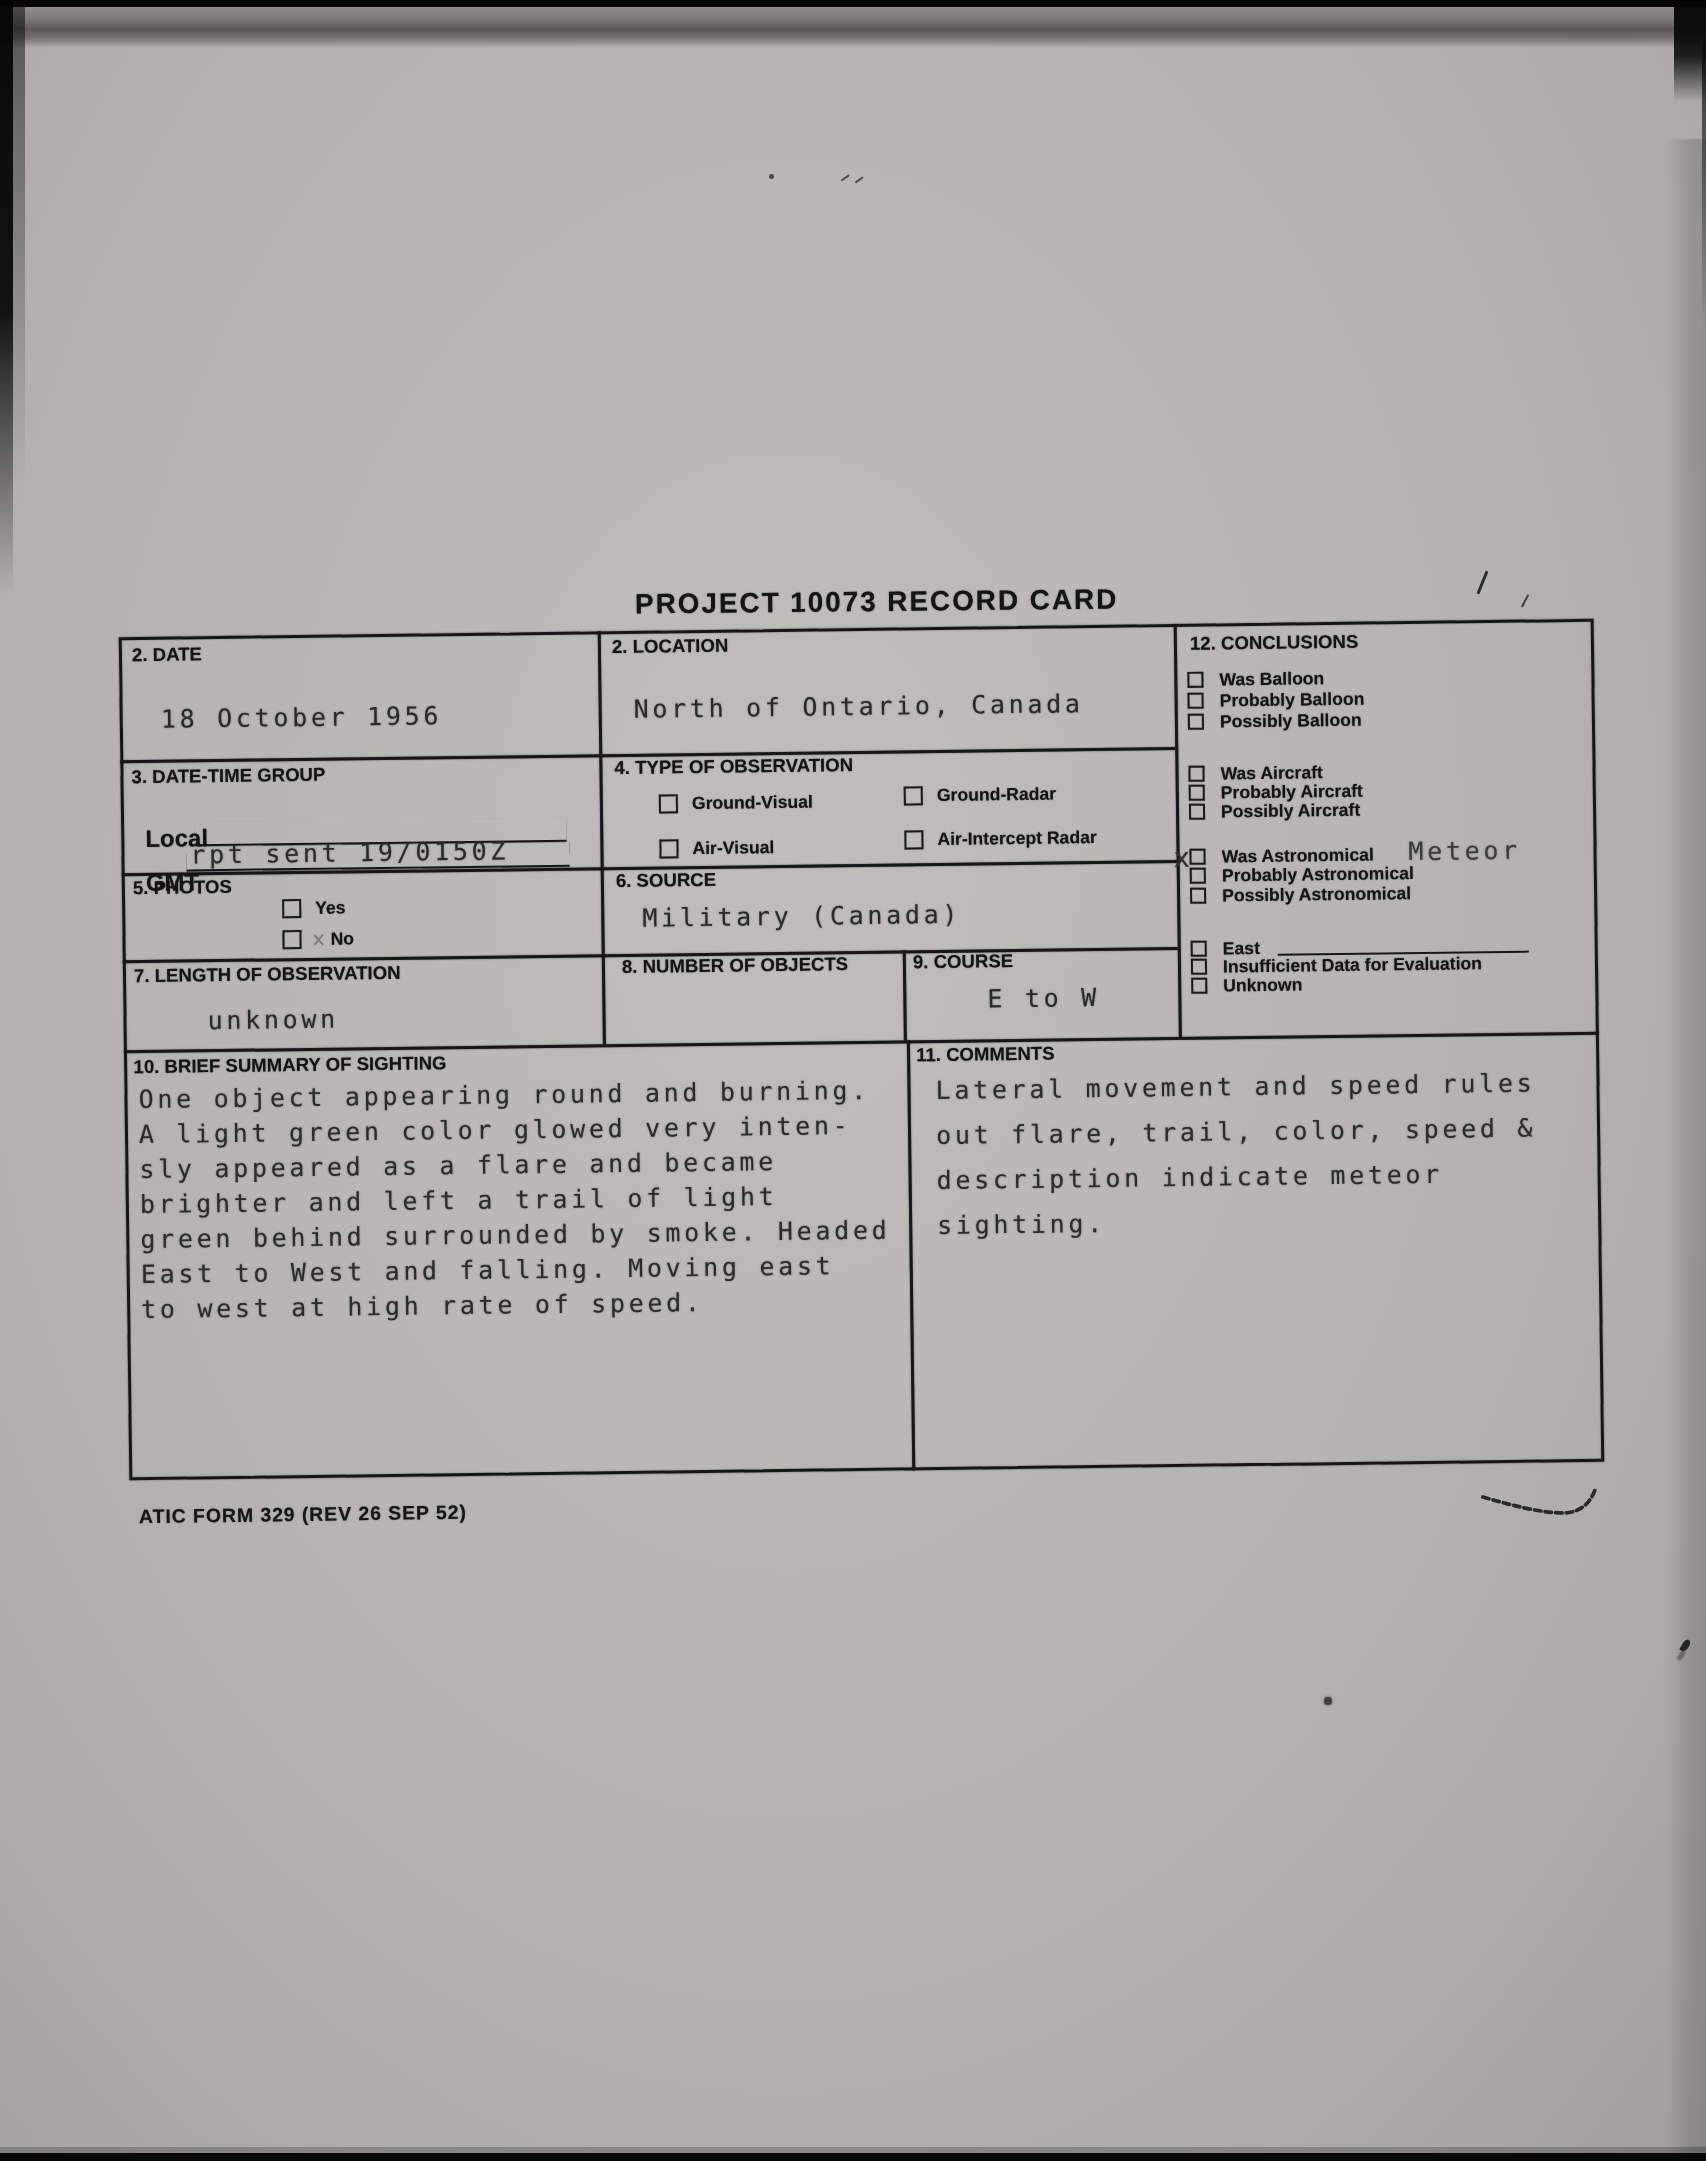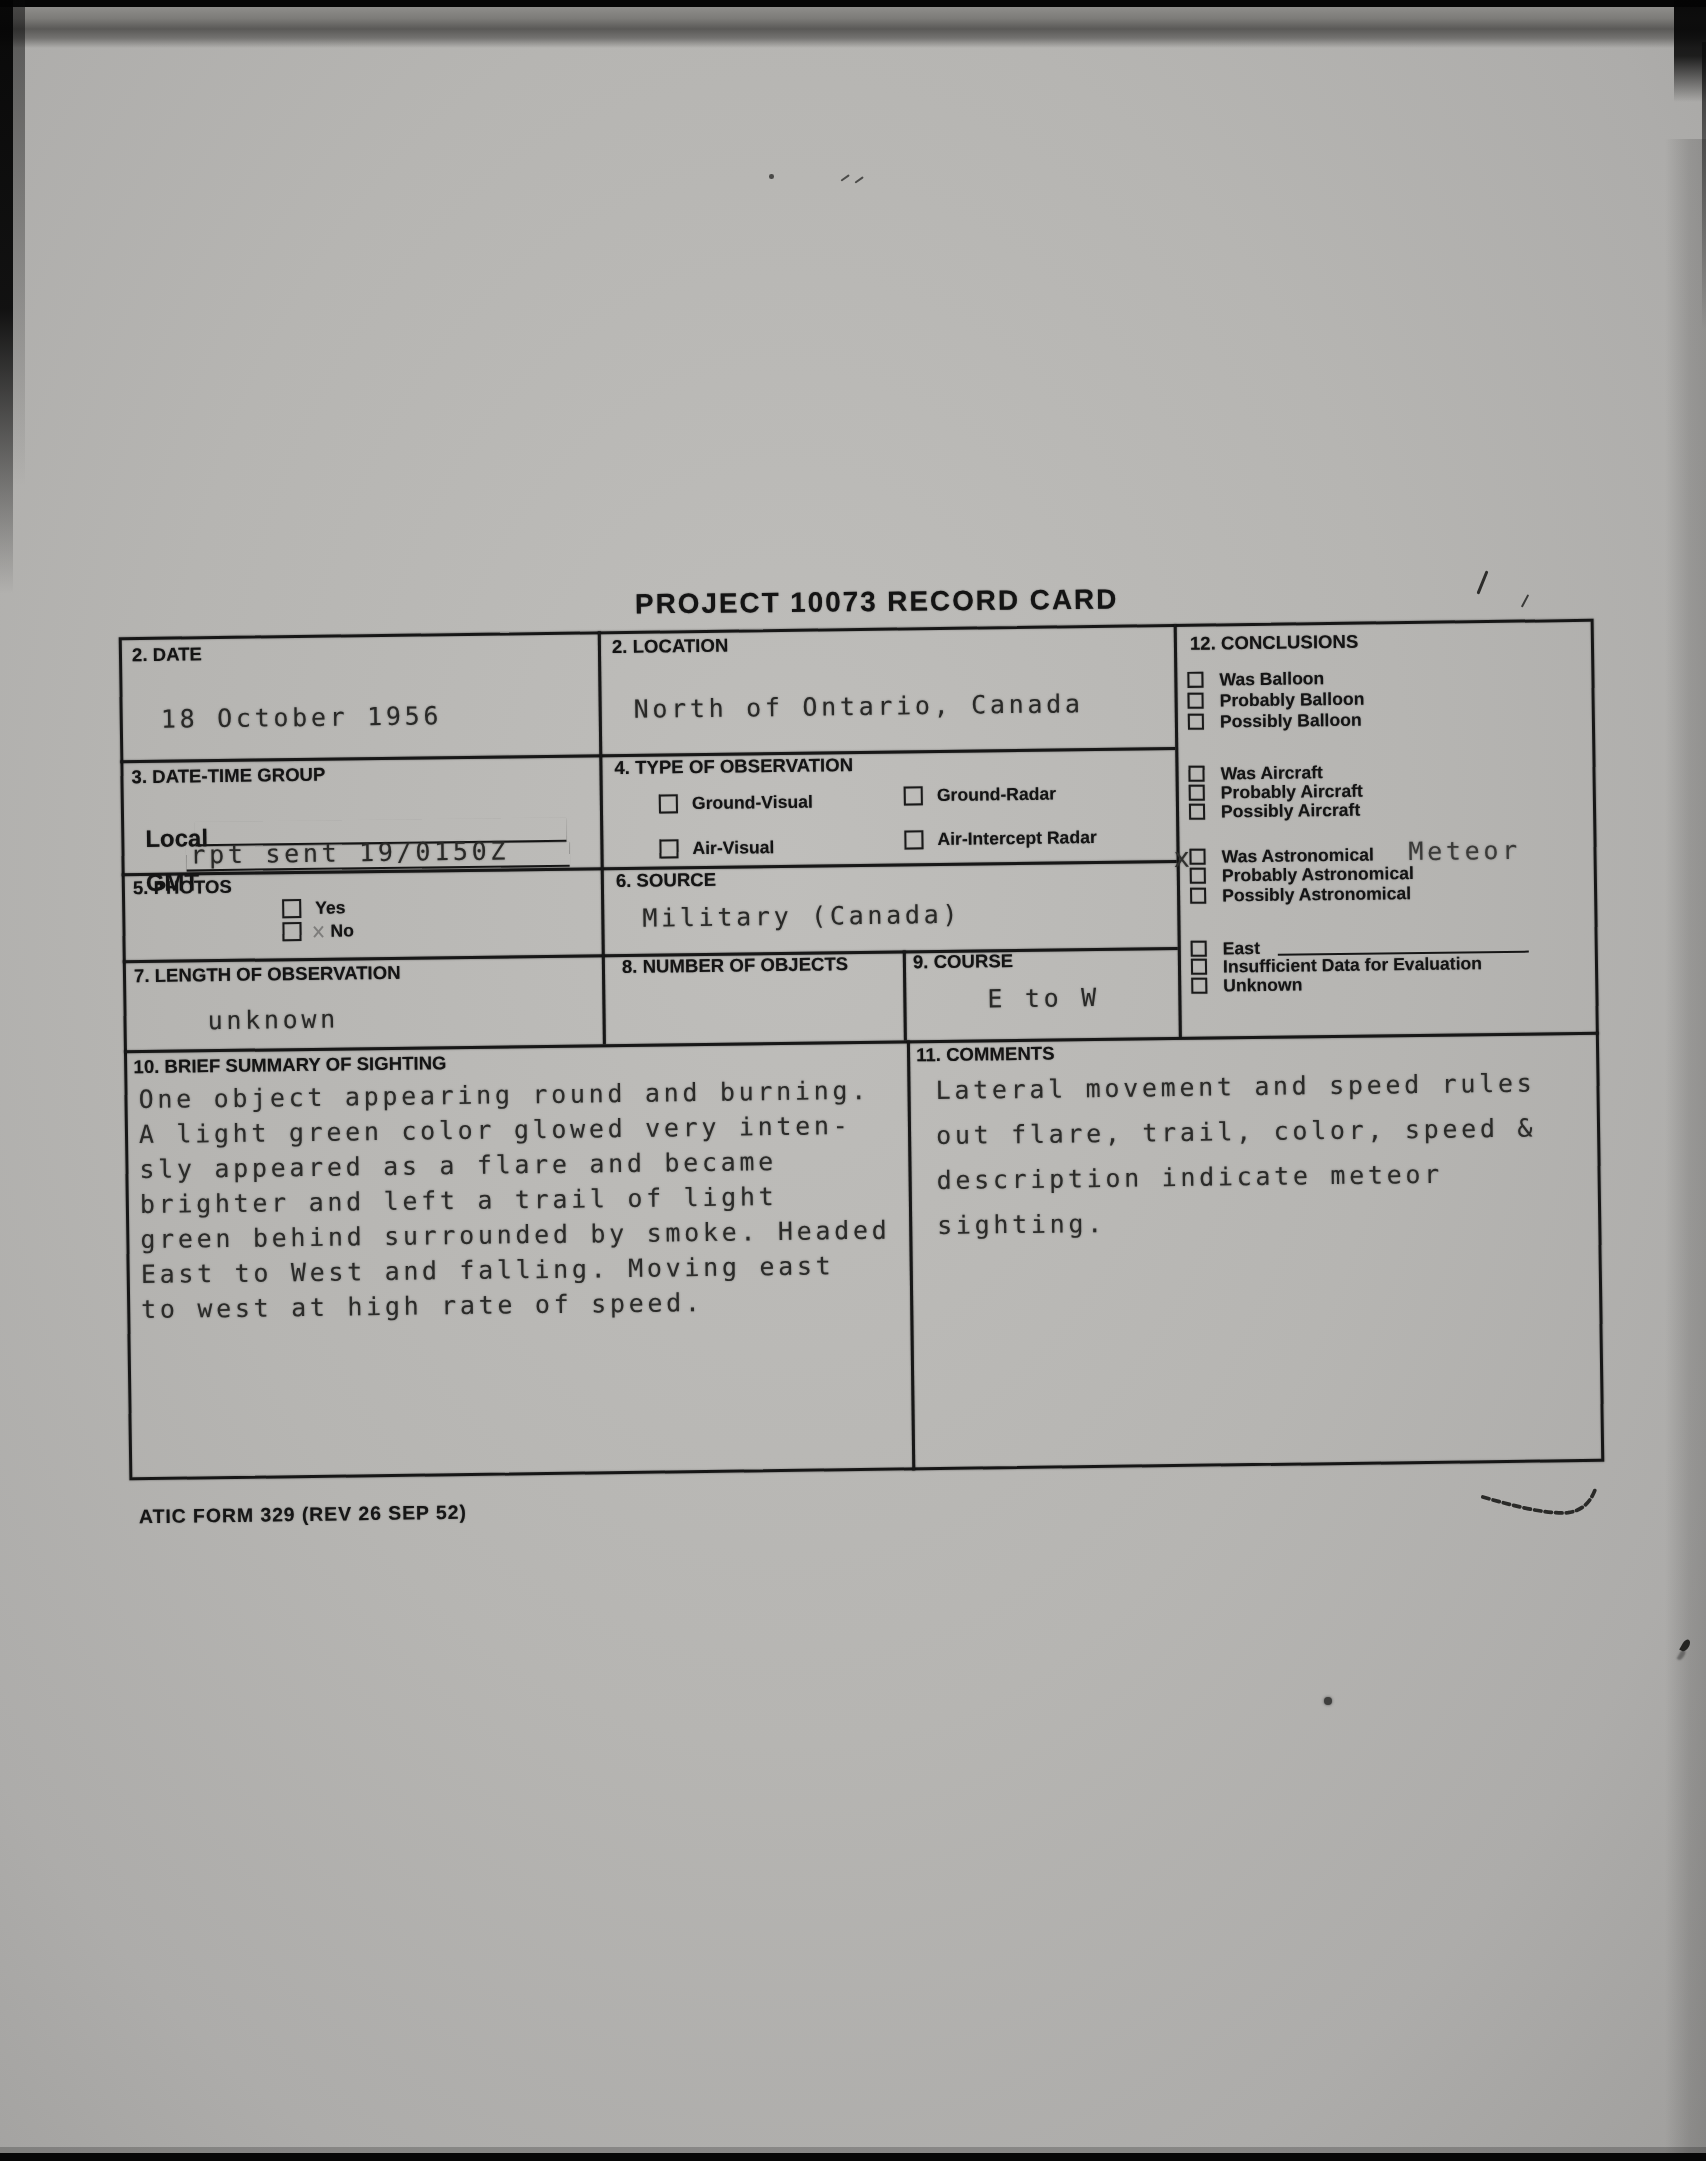--- a/index.html
+++ b/index.html
@@ -139,21 +139,21 @@
     <div class="optrow" style="left:783px;top:202px;">
       <span class="cb"></span>
       <span class="olbl">Air-Intercept Radar</span>
     </div>
 
     <div class="lbl" style="left:11px;top:240px;">5. PHOTOS</div>
     <div class="optrow" style="left:160px;top:263px;">
       <span class="cb"></span>
       <span class="olbl">Yes</span>
     </div>
-    <div class="optrow" style="left:160px;top:286px;">
+    <div class="optrow" style="left:160px;top:294px;">
       <span class="cb"></span>
       <span class="xnoise"></span>
       <span class="olbl" style="margin-left:-8.4px;">No</span>
     </div>
 
     <div class="lbl" style="left:494px;top:239px;">6. SOURCE</div>
     <div class="typed" style="left:520px;top:273px;">Military (Canada)</div>
 
     <div class="lbl" style="left:11px;top:328px;">7. LENGTH OF OBSERVATION</div>
     <div class="typed" style="left:84px;top:370px;">unknown</div>

